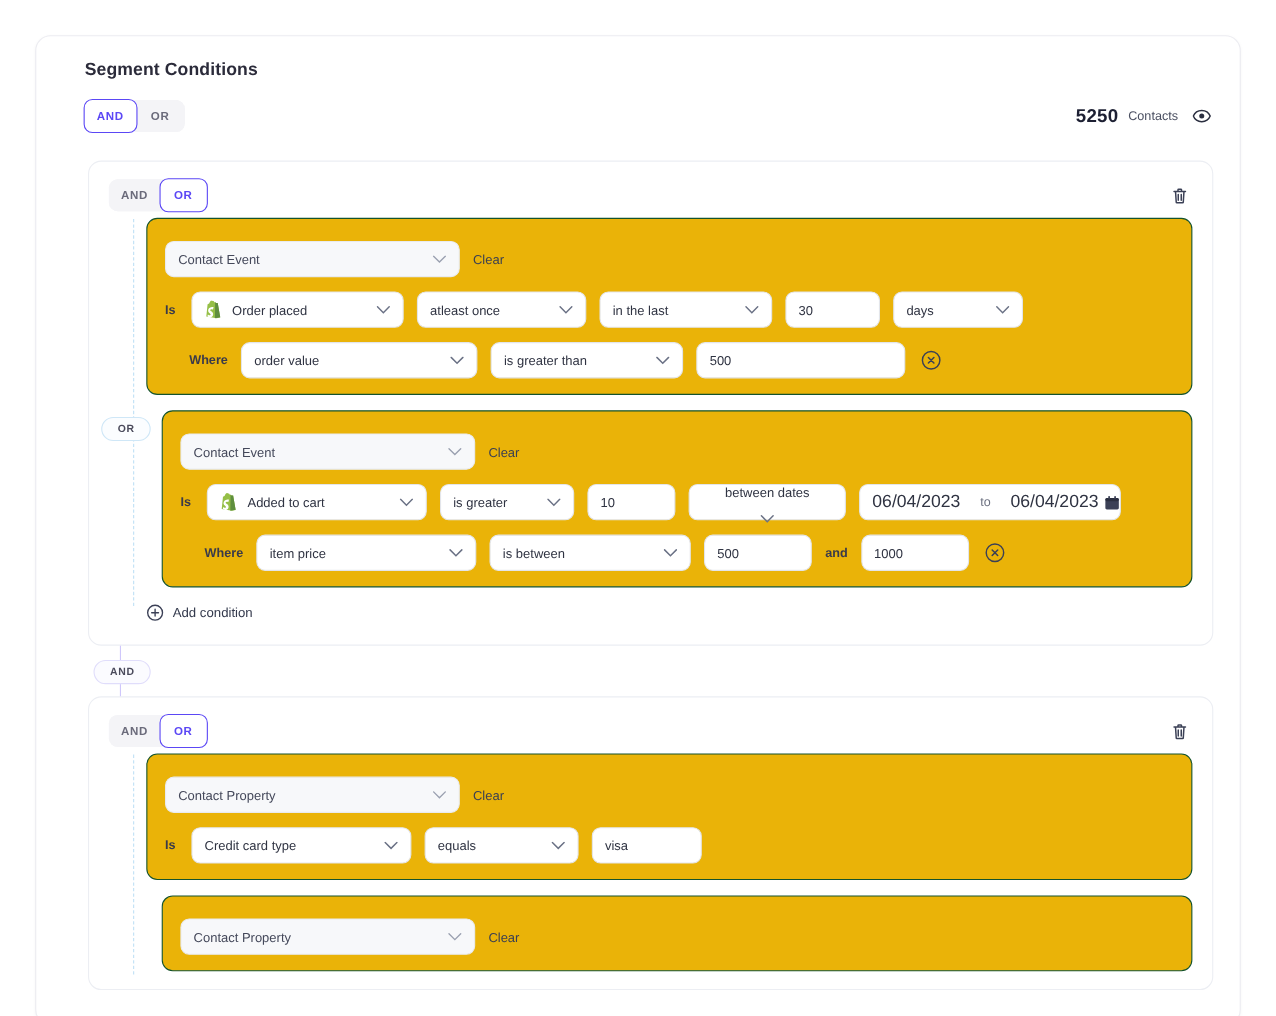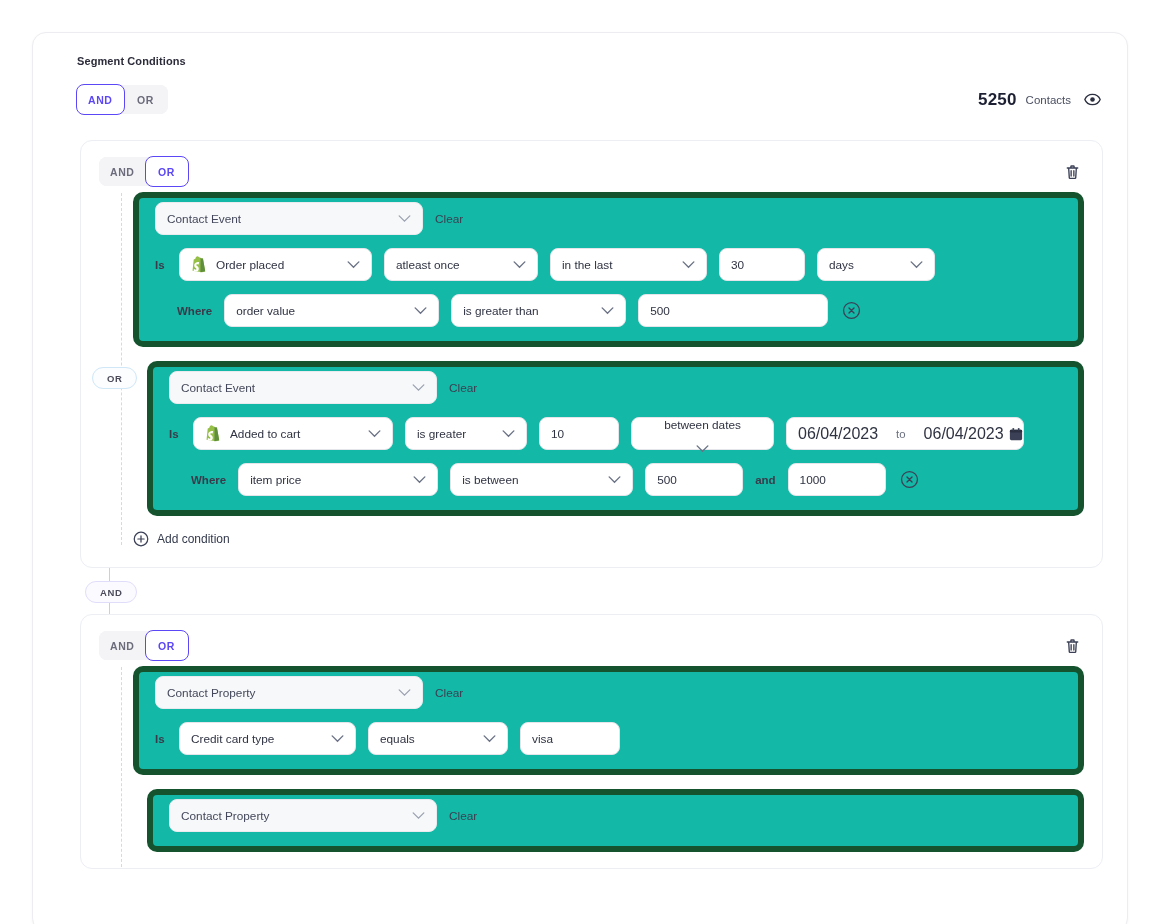--- a/index.html
+++ b/index.html
@@ -21,21 +21,21 @@
     left: 32px; top: 32px;
     width: 1096px;
     min-height: 900px;
     background: #ffffff;
     border: 1px solid #ececf1;
     border-radius: 14px;
     box-shadow: 0 1px 3px rgba(16,24,40,.04);
     padding: 22px 24px 0 24px;
   }
   .page-title {
-    font-size: 11px;
+    font-size: 16px;
     font-weight: 700;
     color: #2b2b3a;
     letter-spacing: .1px;
     margin: 0 0 18px 20px;
   }
 
   
   .toggle {
     display: inline-flex;
     align-items: stretch;
@@ -98,24 +98,24 @@
 
   
   .rail {
     position: absolute;
     width: 0; border-left: 1.6px dashed #bfe0f5;
   }
   .rail-purple { border-left: 1.6px solid #cfc7fb; }
 
   
   .cond {
-    background: #14b8a6;
-    border: 6px solid #14532d;
+    background: #eab308;
+    border: 1px solid #14532d;
     border-radius: 10px;
-    padding: 4px 16px 14px 16px;
+    padding: 20px 16px 14px 16px;
     margin-left: 34px;
   }
   .cond + .cond { margin-top: 14px; }
   .cond.indent { margin-left: 48px; }
   .cond-row { display: flex; align-items: center; gap: 12px; }
   .cond-row + .cond-row { margin-top: 13px; }
 
   .lbl-is, .lbl-where {
     font-size: 11.5px; font-weight: 700; color: #3a3a4a;
   }
@@ -156,21 +156,21 @@
   .w-val    { width: 190px; }
 
   .w-event2 { width: 200px; }
   .w-freq2  { width: 122px; }
   .w-num2   { width: 80px; }
   .w-when2  { width: 143px; flex-direction: column; }
   .w-prop2  { width: 200px; }
   .w-op2    { width: 183px; }
   .w-val2   { width: 98px; }
 
-  .w-prop3  { width: 177px; }
+  .w-prop3  { width: 200px; }
   .w-op3    { width: 140px; }
   .w-val3   { width: 100px; }
 
   .daterange {
     width: 238px; gap: 0; padding: 0 9px 0 11px;
     justify-content: space-between;
   }
   .daterange .d { font-size: 16px; color: #2f3342; }
   .daterange .sep {
     width: 1px; height: 16px; background: #e3e5ea; margin: 0 9px;

